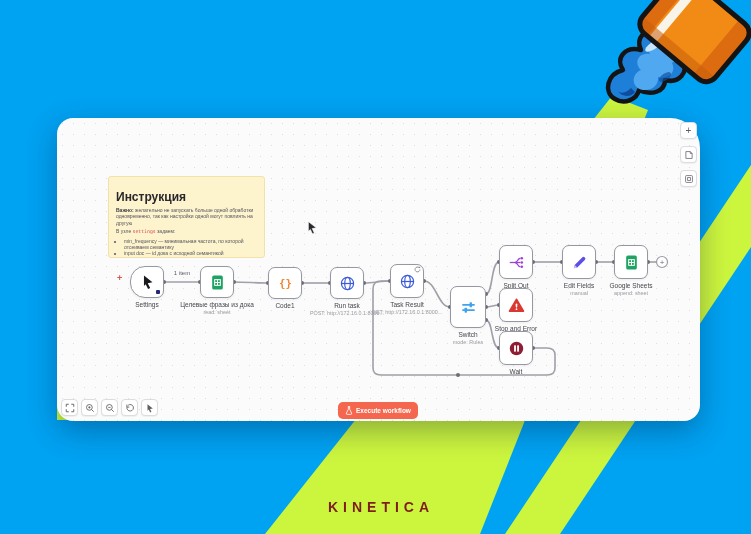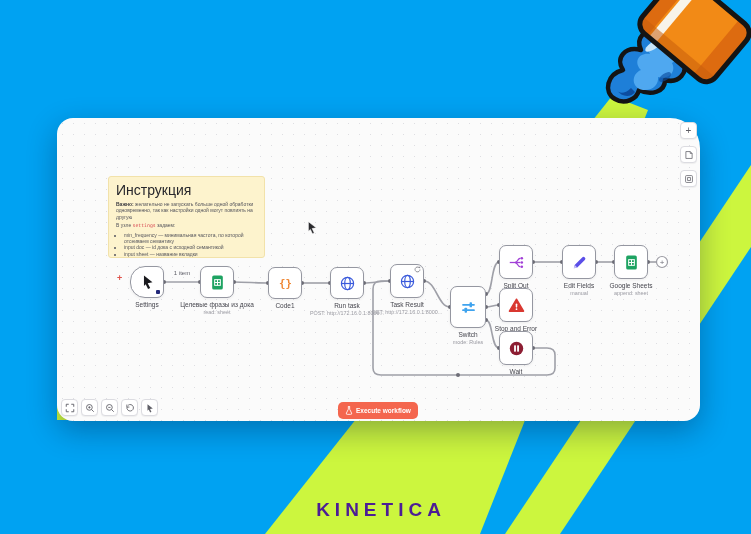--- a/index.html
+++ b/index.html
@@ -5,21 +5,21 @@
   html,body{margin:0;padding:0;}
   body{
     width:751px;height:534px;position:relative;overflow:hidden;
     background:#00A2F2;
     font-family:"Liberation Sans","DejaVu Sans",sans-serif;
   }
   #stripes{position:absolute;inset:0;z-index:1;}
   #rocket{position:absolute;left:601px;top:0;width:150px;height:120px;z-index:2;}
   #logo{
     position:absolute;left:316px;top:499px;width:130px;z-index:2;
-    text-align:center;font-size:19px;font-weight:800;letter-spacing:5px;color:#4c1d95;
+    text-align:center;font-size:14px;font-weight:800;letter-spacing:5px;color:#7f1d1d;
   }
   #canvas{
     position:absolute;left:57px;top:118px;width:643px;height:303px;z-index:3;
     background-color:#FBFBFB;
     background-image:radial-gradient(circle,#DEDEE2 0.8px,transparent 0.9px);
     background-size:11px 11px;
     border-radius:16px 30px 16px 16px;
     box-shadow:0 10px 30px rgba(0,20,50,.32);
   }
   .corner-col{position:absolute;top:4px;right:3px;display:flex;flex-direction:column;gap:7px;}
@@ -27,21 +27,21 @@
     width:17px;height:17px;background:#fff;border:1px solid #DCDCE1;border-radius:4px;
     display:flex;align-items:center;justify-content:center;
     color:#5f5f67;font-size:10px;line-height:1;box-shadow:0 1px 1px rgba(0,0,0,.05);
     box-sizing:border-box;cursor:pointer;padding:0;
   }
   #sticky{
     position:absolute;left:51px;top:58px;width:157px;height:82px;box-sizing:border-box;
     background:#FDF3CD;border:1px solid #F2E2AA;border-radius:3px;
     padding:5px 7px;overflow:hidden;z-index:1;
   }
-  .sticky-title{font-size:14px;font-weight:400;color:#27272c;margin:0 0 3px 0;}
+  .sticky-title{font-size:12px;font-weight:700;color:#27272c;margin:8px 0 3px 0;}
   #sticky p{font-size:5px;line-height:6.4px;color:#55555c;margin:0 0 2px 0;}
   #sticky b{color:#3a3a40;}
   #sticky code{font-family:"DejaVu Sans Mono",monospace;color:#D64550;font-size:4.8px;}
   #sticky ul{margin:2px 0 0 8px;padding:0;}
   #sticky li{font-size:5px;line-height:6.4px;color:#55555c;}
   #edges{position:absolute;inset:0;z-index:2;}
   .edge{stroke:#9FA0A8;stroke-width:1.6;fill:none;}
   .port{fill:#6E6E78;}
   .edge-label{font-size:6px;fill:#5c5c66;}
   #nodes{position:absolute;inset:0;z-index:3;}

